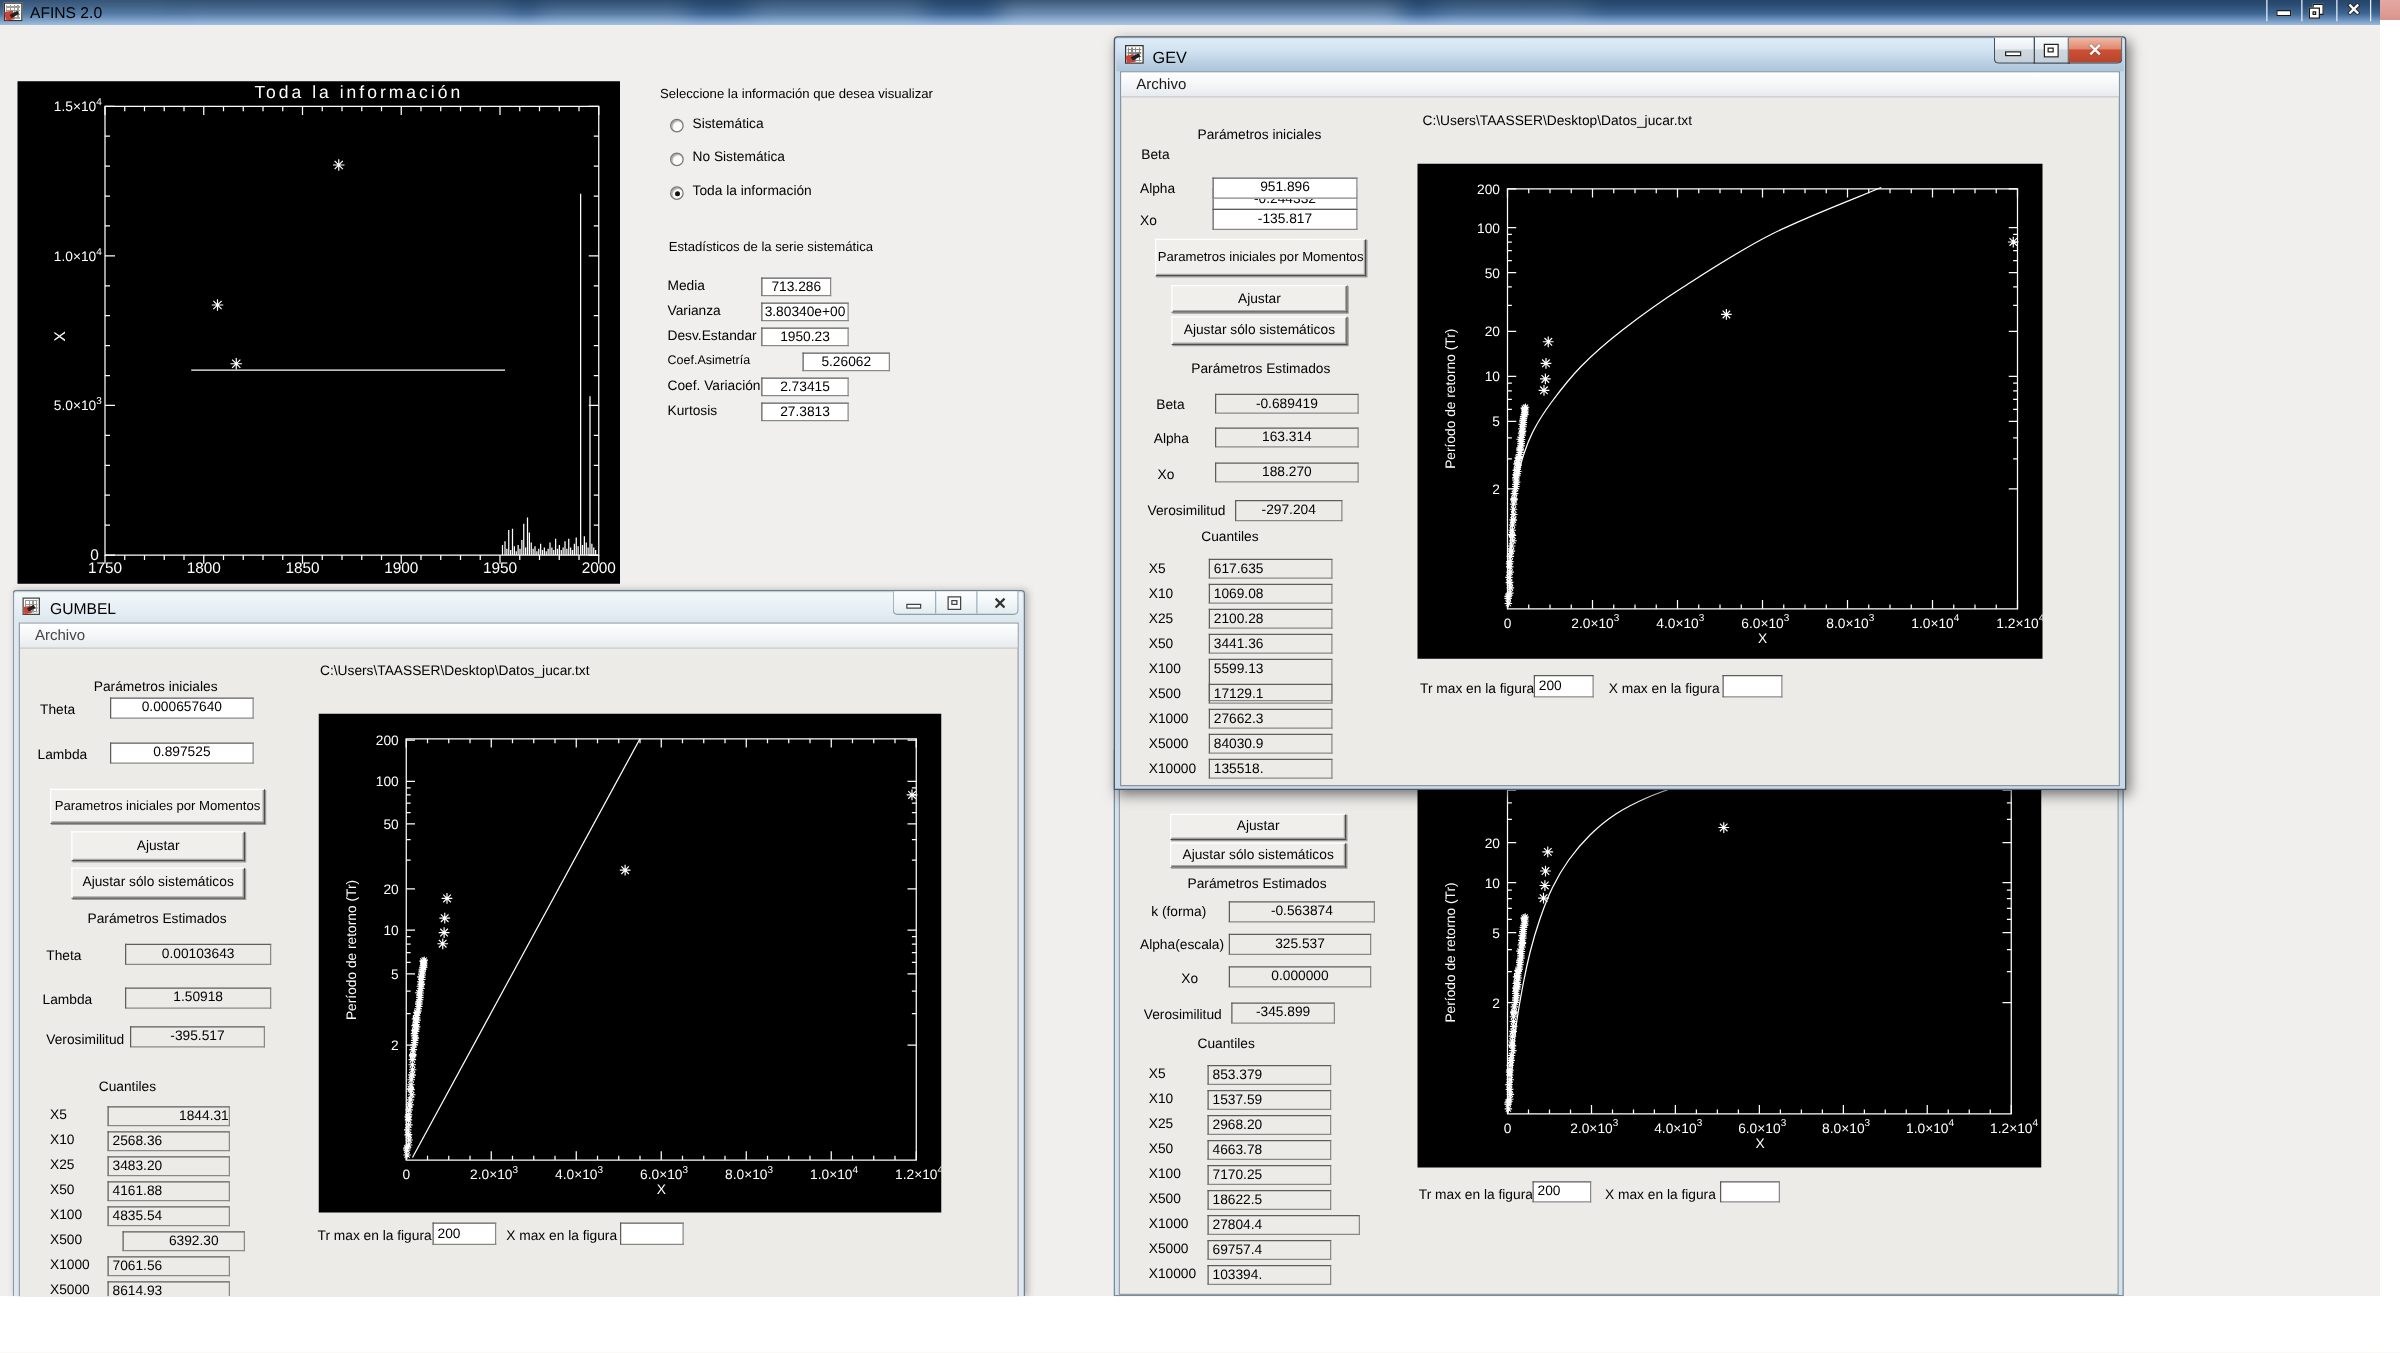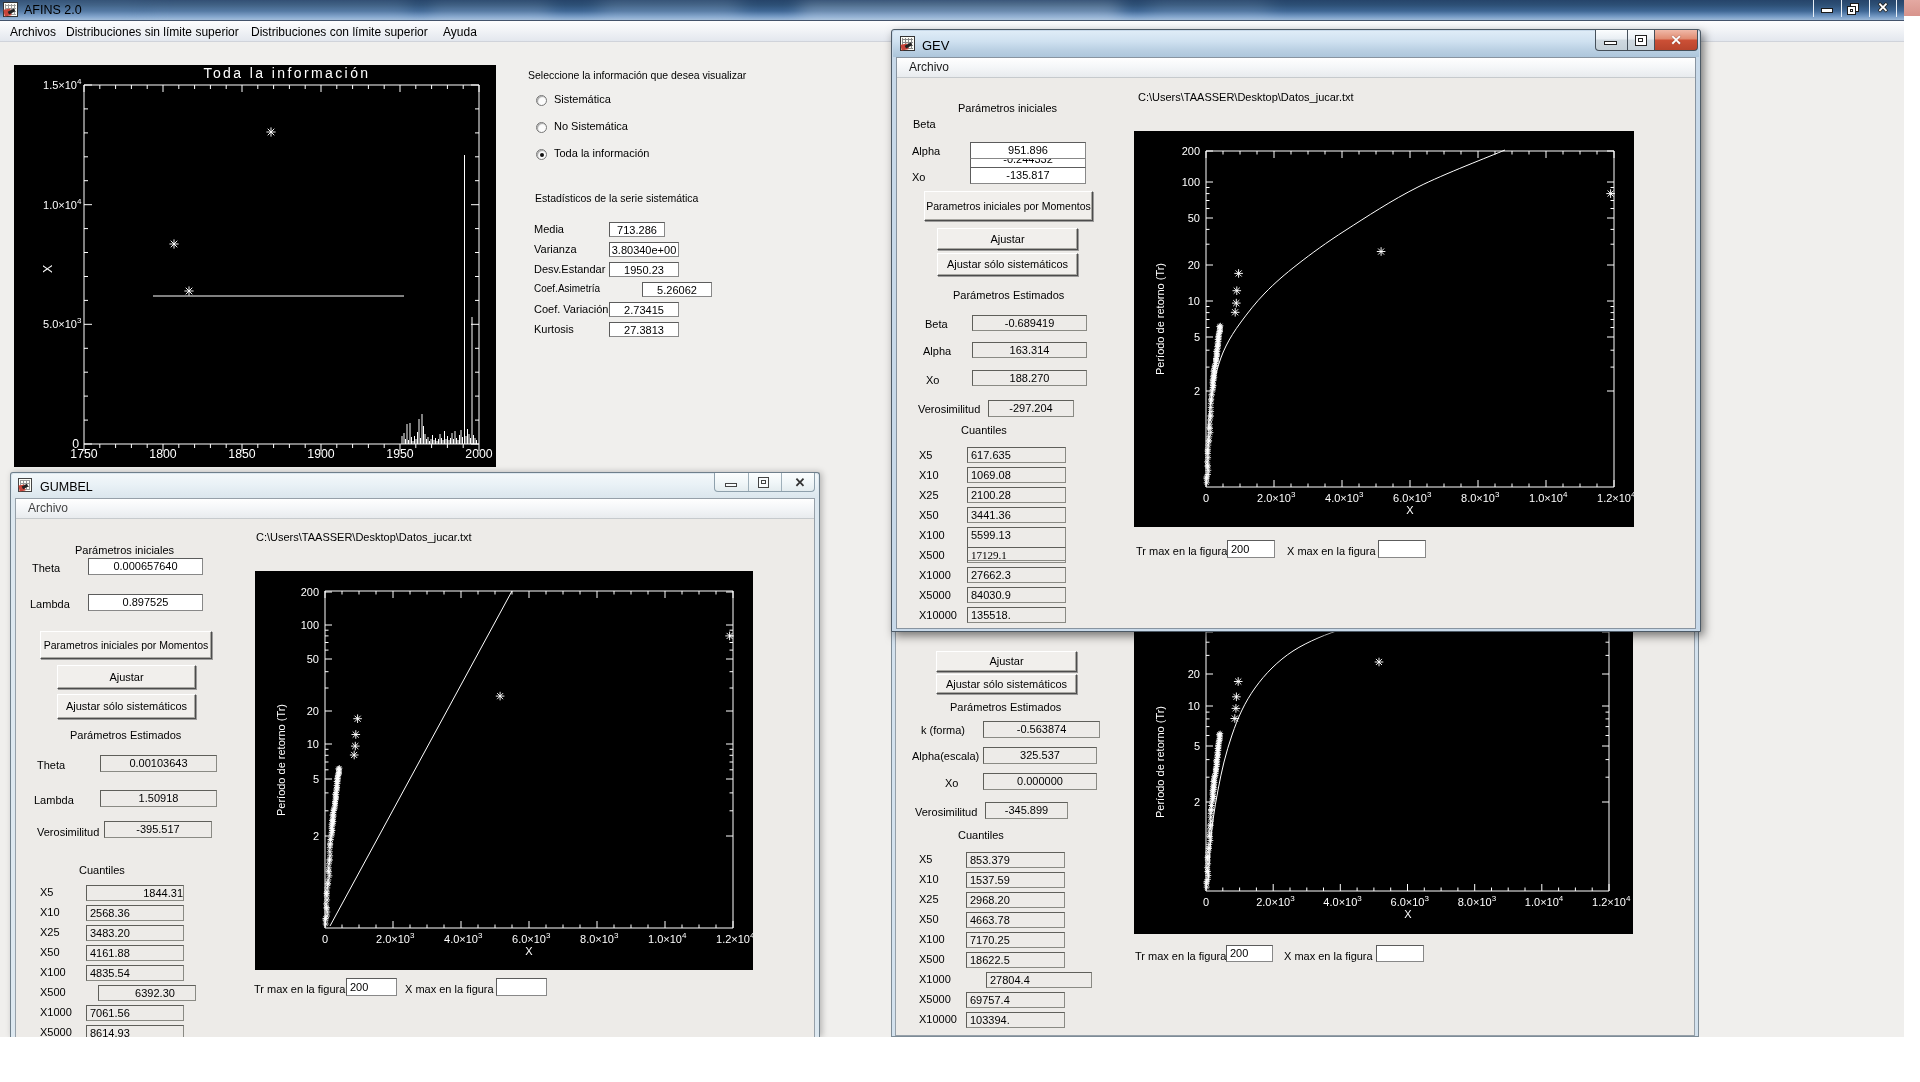--- a/index.html
+++ b/index.html
@@ -37,27 +37,20 @@
     <div class="abs" style="left:1813px;top:0px;width:84px;height:17px;">
 <div class="abs" style="left:0;top:0;width:1px;height:17px;background:#e7eef6;"></div>
 <div class="abs" style="left:28px;top:0;width:1px;height:17px;background:#e7eef6;"></div>
 <div class="abs" style="left:56px;top:0;width:1px;height:17px;background:#e7eef6;"></div>
 <div class="abs" style="left:83px;top:0;width:1px;height:17px;background:#e7eef6;"></div>
 <div class="abs" style="left:8px;top:8px;width:12px;height:5px;background:#fff;border:1px solid #1a1a1a;"></div>
 <div class="abs" style="left:37px;top:3px;width:9px;height:9px;background:#fff;border:1px solid #1a1a1a;"></div>
 <div class="abs" style="left:34px;top:6px;width:9px;height:9px;background:#fff;border:1px solid #1a1a1a;"></div>
 <div class="abs" style="left:37px;top:9px;width:3px;height:3px;border:1px solid #1a1a1a;background:#fff;"></div>
 <div class="abs" style="left:62px;top:1px;width:16px;height:14px;font-size:13px;font-weight:bold;color:#fff;text-shadow:-1px 0 #222,1px 0 #222,0 -1px #222,0 1px #222;text-align:center;line-height:14px;">✕</div>
-</div>
-    <div class="abs" style="left:0;top:20px;width:1904px;height:22px;
-background:linear-gradient(180deg,#fdfdfe 0%,#f2f4f7 45%,#e3e7ee 100%);border-top:1px solid #43536b;border-bottom:1px solid #d0d3da;">
-<div class="abs lbl" style="left:10px;top:4px;font-size:12px;">Archivos</div>
-<div class="abs lbl" style="left:66px;top:4px;font-size:12px;">Distribuciones sin límite superior</div>
-<div class="abs lbl" style="left:251px;top:4px;font-size:12px;">Distribuciones con límite superior</div>
-<div class="abs lbl" style="left:443px;top:4px;font-size:12px;">Ayuda</div>
 </div>
     <svg width="482" height="402" style="position:absolute;left:14px;top:65px;background:#000;font-family:&quot;Liberation Sans&quot;,sans-serif;" viewBox="0 0 482 402">
       <g fill="#fff" font-size="12.3">
         <text x="273" y="13" text-anchor="middle" font-size="14" letter-spacing="2.4">Toda la información</text>
         <path d="M70 20H465V379H70Z" stroke="#fff" fill="none" stroke-width="1"></path>
         <path d="M70.0 379v7M70.0 20v7M85.8 379v4M85.8 20v4M101.6 379v4M101.6 20v4M117.4 379v4M117.4 20v4M133.2 379v4M133.2 20v4M149.0 379v7M149.0 20v7M164.8 379v4M164.8 20v4M180.6 379v4M180.6 20v4M196.4 379v4M196.4 20v4M212.2 379v4M212.2 20v4M228.0 379v7M228.0 20v7M243.8 379v4M243.8 20v4M259.6 379v4M259.6 20v4M275.4 379v4M275.4 20v4M291.2 379v4M291.2 20v4M307.0 379v7M307.0 20v7M322.8 379v4M322.8 20v4M338.6 379v4M338.6 20v4M354.4 379v4M354.4 20v4M370.2 379v4M370.2 20v4M386.0 379v7M386.0 20v7M401.8 379v4M401.8 20v4M417.6 379v4M417.6 20v4M433.4 379v4M433.4 20v4M449.2 379v4M449.2 20v4M465.0 379v7M465.0 20v7M70 379.0h8M465 379.0h-8M70 355.1h4M465 355.1h-4M70 331.1h4M465 331.1h-4M70 307.2h4M465 307.2h-4M70 283.3h4M465 283.3h-4M70 259.3h8M465 259.3h-8M70 235.4h4M465 235.4h-4M70 211.5h4M465 211.5h-4M70 187.5h4M465 187.5h-4M70 163.6h4M465 163.6h-4M70 139.7h8M465 139.7h-8M70 115.7h4M465 115.7h-4M70 91.8h4M465 91.8h-4M70 67.9h4M465 67.9h-4M70 43.9h4M465 43.9h-4M70 20.0h8M465 20.0h-8" stroke="#fff" stroke-width="1" fill="none"></path>
         <text x="65" y="383" text-anchor="end">0</text>
         <text x="46" y="263.3333333333333" text-anchor="middle" font-size="11">5.0×10</text>
         <text x="63" y="258.3333333333333" font-size="8">3</text>
         <text x="46" y="143.66666666666666" text-anchor="middle" font-size="11">1.0×10</text>
@@ -116,21 +109,21 @@
         <div class="est" style="left:70px;top:270px;width:99px;height:16px;text-align:left;padding-left:3px;line-height:14px;">1537.59</div>
         <div class="lbl" style="left:23px;top:291px;">X25</div>
         <div class="est" style="left:70px;top:290px;width:99px;height:16px;text-align:left;padding-left:3px;line-height:14px;">2968.20</div>
         <div class="lbl" style="left:23px;top:311px;">X50</div>
         <div class="est" style="left:70px;top:310px;width:99px;height:16px;text-align:left;padding-left:3px;line-height:14px;">4663.78</div>
         <div class="lbl" style="left:23px;top:331px;">X100</div>
         <div class="est" style="left:70px;top:330px;width:99px;height:16px;text-align:left;padding-left:3px;line-height:14px;">7170.25</div>
         <div class="lbl" style="left:23px;top:351px;">X500</div>
         <div class="est" style="left:70px;top:350px;width:99px;height:16px;text-align:left;padding-left:3px;line-height:14px;">18622.5</div>
         <div class="lbl" style="left:23px;top:371px;">X1000</div>
-        <div class="est" style="left:70px;top:370px;width:106px;height:16px;text-align:left;padding-left:3px;line-height:14px;margin-left:20px;">27804.4</div>
+        <div class="est" style="left:70px;top:370px;width:122px;height:16px;text-align:left;padding-left:3px;line-height:14px;">27804.4</div>
         <div class="lbl" style="left:23px;top:391px;">X5000</div>
         <div class="est" style="left:70px;top:390px;width:99px;height:16px;text-align:left;padding-left:3px;line-height:14px;">69757.4</div>
         <div class="lbl" style="left:23px;top:411px;">X10000</div>
         <div class="est" style="left:70px;top:410px;width:99px;height:16px;text-align:left;padding-left:3px;line-height:14px;">103394.</div>
         <div class="lbl" style="left:239px;top:348px;font-size:11px;">Tr max en la figura</div>
         <div class="inp" style="left:330px;top:343px;width:47px;height:17px;padding-left:3px;line-height:15px;">200</div>
         <div class="lbl" style="left:388px;top:348px;font-size:11px;">X max en la figura</div>
         <div class="inp" style="left:480px;top:343px;width:48px;height:17px;"></div>
       </div>
     </div>
@@ -311,21 +304,21 @@
         <div class="est" style="left:70px;top:389px;width:99px;height:16px;text-align:left;padding-left:3px;line-height:14px;">617.635</div>
         <div class="lbl" style="left:22px;top:411px;">X10</div>
         <div class="est" style="left:70px;top:409px;width:99px;height:16px;text-align:left;padding-left:3px;line-height:14px;">1069.08</div>
         <div class="lbl" style="left:22px;top:431px;">X25</div>
         <div class="est" style="left:70px;top:429px;width:99px;height:16px;text-align:left;padding-left:3px;line-height:14px;">2100.28</div>
         <div class="lbl" style="left:22px;top:451px;">X50</div>
         <div class="est" style="left:70px;top:449px;width:99px;height:16px;text-align:left;padding-left:3px;line-height:14px;">3441.36</div>
         <div class="lbl" style="left:22px;top:471px;">X100</div>
         <div class="est" style="left:70px;top:469px;width:99px;height:34px;text-align:left;padding-left:3px;line-height:14px;">5599.13</div>
         <div class="lbl" style="left:22px;top:491px;">X500</div>
-        <div class="est" style="left:70px;top:489px;width:99px;height:16px;text-align:left;padding-left:3px;line-height:14px;font-family:Liberation Serif, serif;">17129.1</div>
+        <div class="est" style="left:70px;top:489px;width:99px;height:16px;text-align:left;padding-left:3px;line-height:14px;">17129.1</div>
         <div class="lbl" style="left:22px;top:511px;">X1000</div>
         <div class="est" style="left:70px;top:509px;width:99px;height:16px;text-align:left;padding-left:3px;line-height:14px;">27662.3</div>
         <div class="lbl" style="left:22px;top:531px;">X5000</div>
         <div class="est" style="left:70px;top:529px;width:99px;height:16px;text-align:left;padding-left:3px;line-height:14px;">84030.9</div>
         <div class="lbl" style="left:22px;top:551px;">X10000</div>
         <div class="est" style="left:70px;top:549px;width:99px;height:16px;text-align:left;padding-left:3px;line-height:14px;">135518.</div>
         <div class="lbl" style="left:241px;top:33px;">C:\Users\TAASSER\Desktop\Datos_jucar.txt</div>
         <div class="lbl" style="left:239px;top:487px;font-size:11px;">Tr max en la figura</div>
         <div class="inp" style="left:330px;top:482px;width:48px;height:18px;padding-left:3px;line-height:16px;">200</div>
         <div class="lbl" style="left:390px;top:487px;font-size:11px;">X max en la figura</div>

